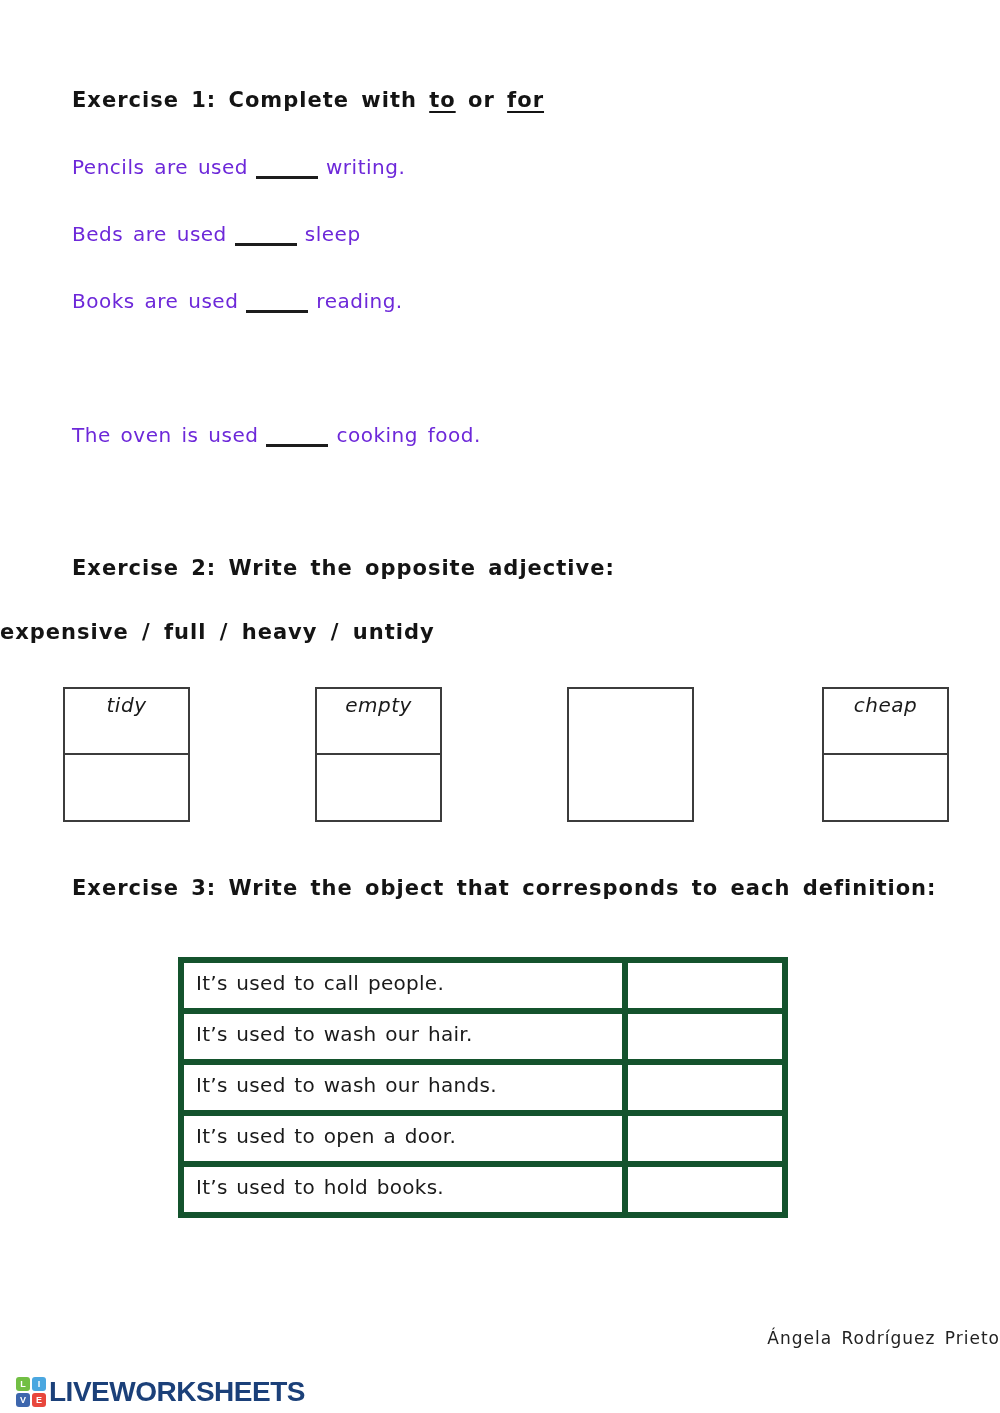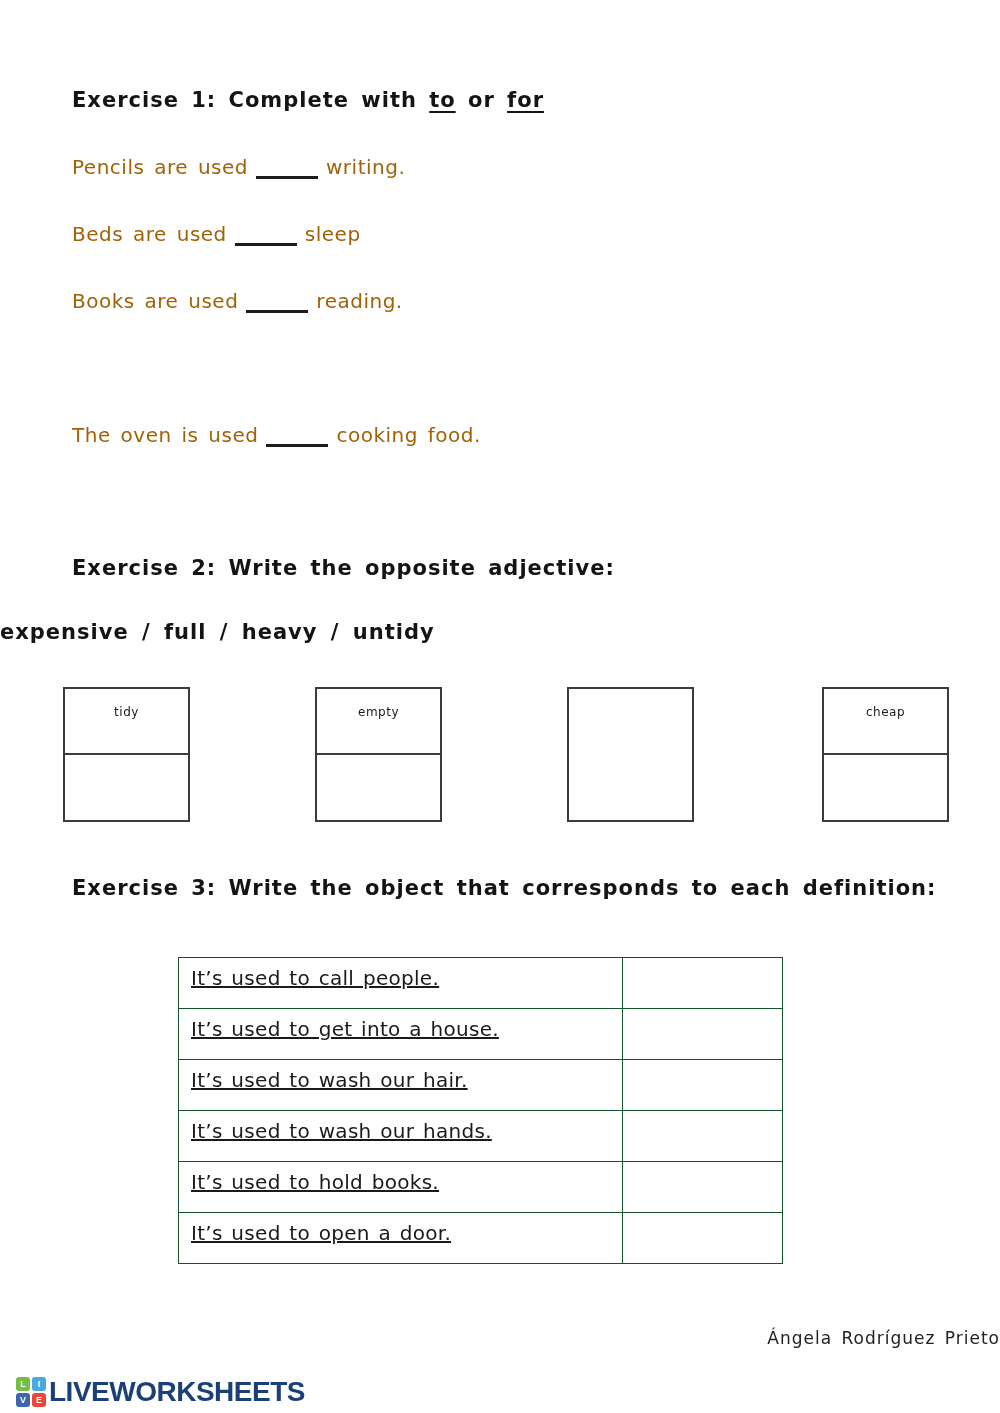--- a/index.html
+++ b/index.html
@@ -20,21 +20,21 @@
     white-space:nowrap; color:#141414;
   }
   .heading .u {
     text-decoration:underline;
     text-underline-offset:4px;
     text-decoration-thickness:2px;
   }
   .sentence {
     position:absolute; left:72px;
     font-size:20px; letter-spacing:0.5px; word-spacing:3px;
-    white-space:nowrap; color:#a16207;
+    white-space:nowrap; color:#6d28d9;
   }
   .blank {
     display:inline-block;
     width:62px; height:14px;
     border-bottom:3px solid #1c1c1c;
     margin:0 8px;
     vertical-align:-5px;
   }
   .word-bank {
     position:absolute; left:0; top:620px; width:1000px;
@@ -46,39 +46,40 @@
   .adj-box {
     position:absolute; top:687px;
     width:127px; height:135px;
     border:2px solid #3c3c3c;
     background:#ffffff;
   }
   .adj-box .word-cell {
     height:66px;
     border-bottom:2px solid #3c3c3c;
     text-align:center;
-    padding-top:16px;
-    font-size:12px; letter-spacing:0.5px;
+    padding-top:4px;
+    font-size:20px; letter-spacing:0.5px;
     color:#1a1a1a;
+    font-style:italic;
   }
   .adj-box .answer-cell { height:65px; }
   .def-table {
     position:absolute; left:178px; top:957px;
     width:604px;
     border-collapse:collapse;
     table-layout:fixed;
   }
   .def-table td {
-    border:1px solid #14532d;
+    border:6px solid #14532d;
     height:51px;
     vertical-align:top;
     font-size:20px; letter-spacing:0.3px; word-spacing:2px;
     color:#1a1a1a;
     padding:8px 0 0 12px;
-    white-space:nowrap; overflow:hidden;text-decoration:underline;
+    white-space:nowrap; overflow:hidden;
   }
   .def-table td.def { width:444px; }
   .def-table td.ans { width:160px; }
   .author {
     position:absolute; left:0; top:1328px; width:1000px;
     text-align:right;
     font-size:17px; letter-spacing:1px; word-spacing:3px;
     color:#222;
   }
   .lw-logo {
@@ -153,37 +154,33 @@
 
   <div class="heading" style="top:876px;">Exercise 3: Write the object that corresponds to each definition:</div>
 
   <table class="def-table">
     <tbody>
       <tr>
         <td class="def">It’s used to call people.</td>
         <td class="ans"></td>
       </tr>
       <tr>
-        <td class="def">It’s used to get into a house.</td>
-        <td class="ans"></td>
-      </tr>
-      <tr>
         <td class="def">It’s used to wash our hair.</td>
         <td class="ans"></td>
       </tr>
       <tr>
         <td class="def">It’s used to wash our hands.</td>
         <td class="ans"></td>
       </tr>
       <tr>
-        <td class="def">It’s used to hold books.</td>
+        <td class="def">It’s used to open a door.</td>
         <td class="ans"></td>
       </tr>
       <tr>
-        <td class="def">It’s used to open a door.</td>
+        <td class="def">It’s used to hold books.</td>
         <td class="ans"></td>
       </tr>
     </tbody>
   </table>
 
   <div class="author">Ángela Rodríguez Prieto</div>
 
   <div class="lw-logo">
     <div class="lw-tiles">
       <div class="lw-tile" style="background: rgb(114, 191, 68);">L</div>

